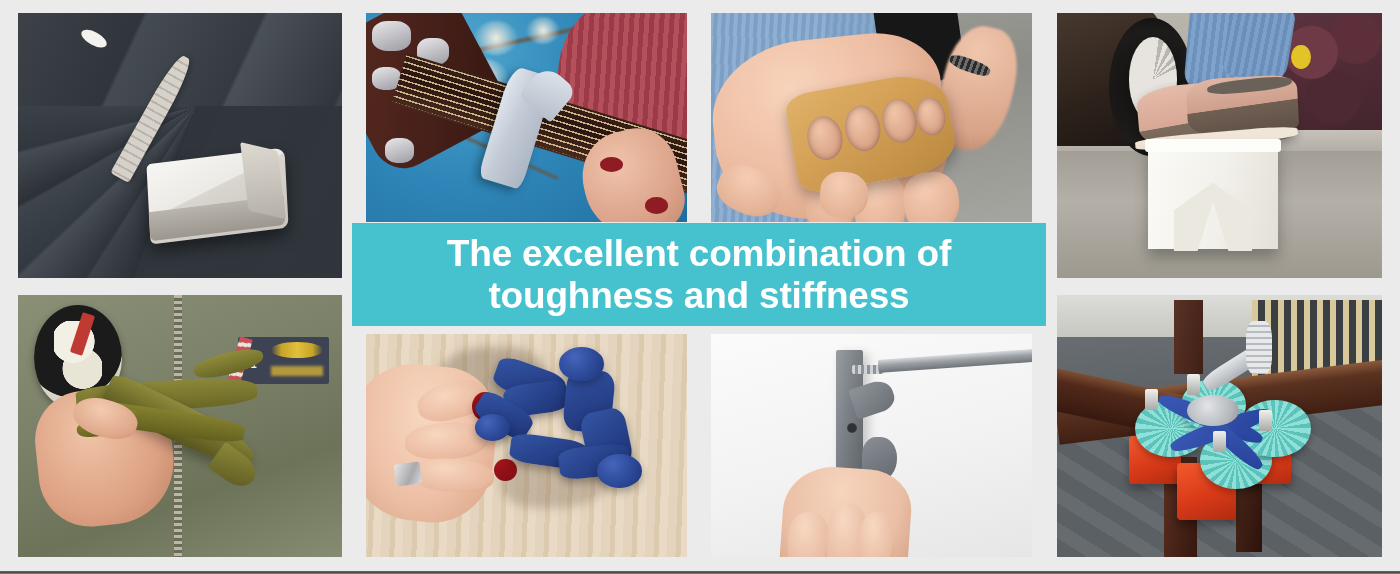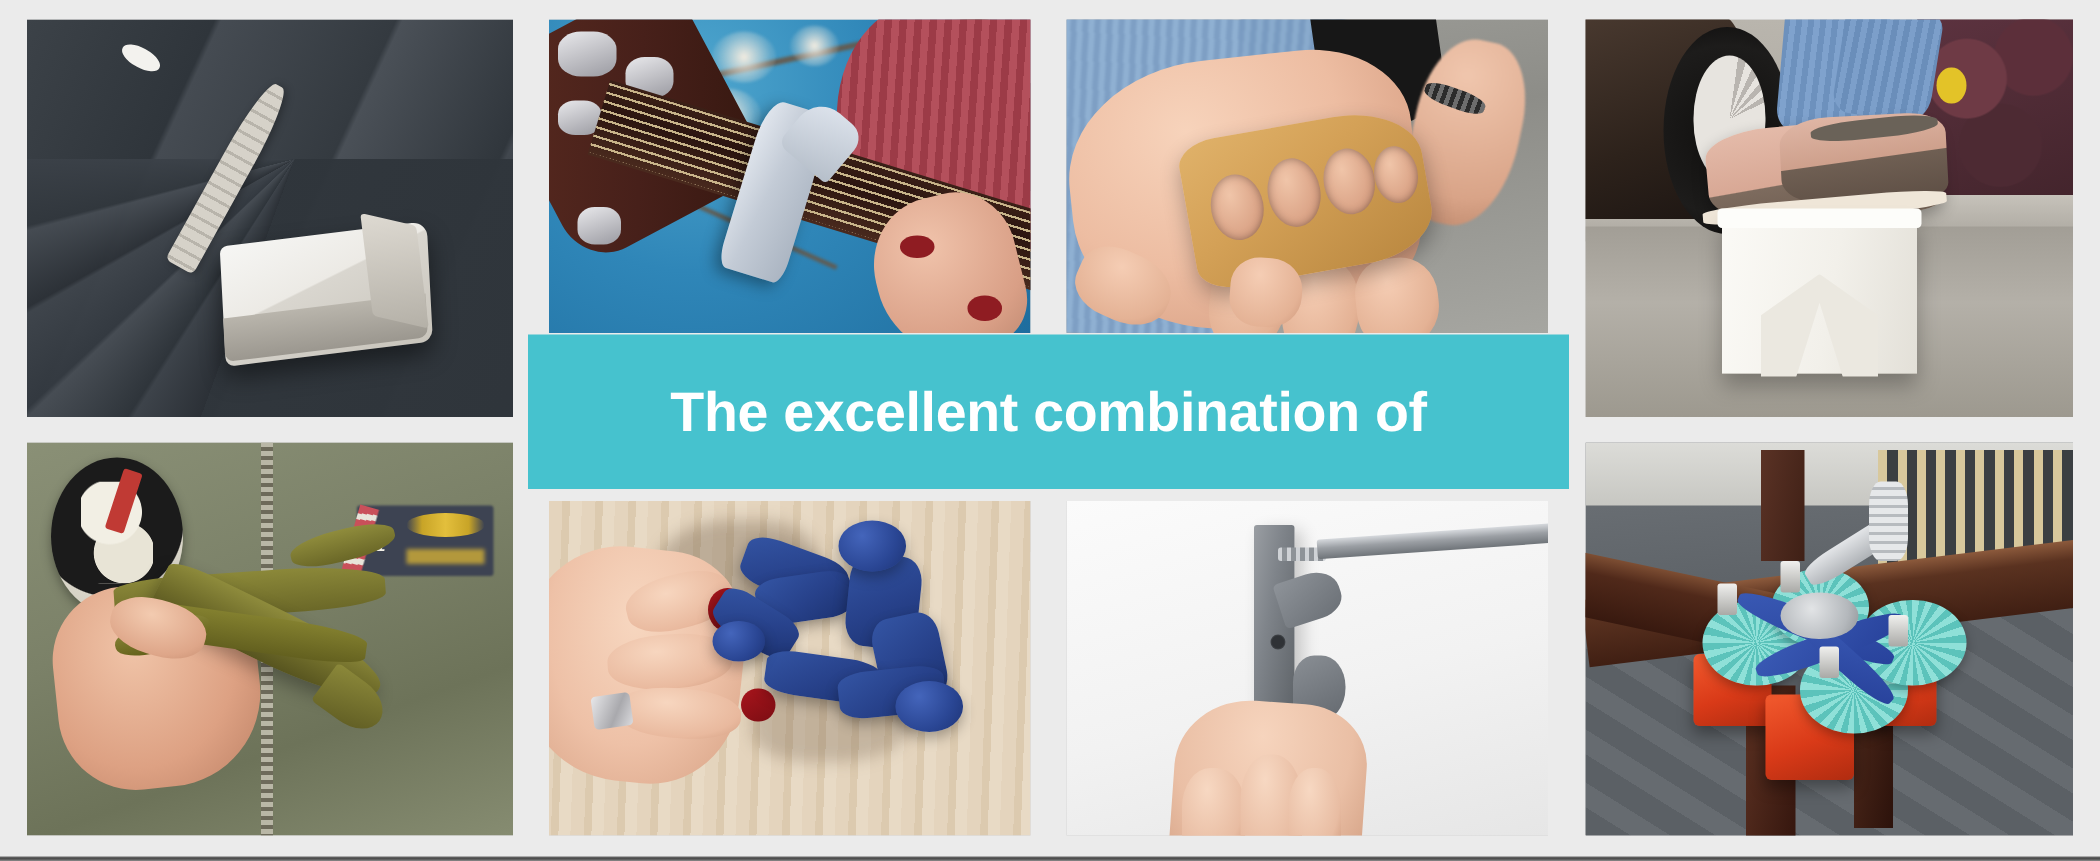--- a/index.html
+++ b/index.html
@@ -810,18 +810,19 @@
         <div class="layer bolt" style="left:62%;top:44%;width:4%;height:8%;"></div>
         <div class="layer bolt" style="left:48%;top:52%;width:4%;height:8%;"></div>
       </div>
     </div>
 
   </div>
 
   <div class="banner" style="left: 352px; top: 223px; width: 694px; height: 103px; background: rgb(70, 194, 206);">
     <div class="banner-text" style="color: rgb(255, 255, 255);">
       <span class="ln">The excellent combination of</span>
+      <span class="ln">toughness and stiffness</span>
     </div>
   </div>
 
   <div class="bottom-rule"></div>
 
 </div>
 
 </body></html>

